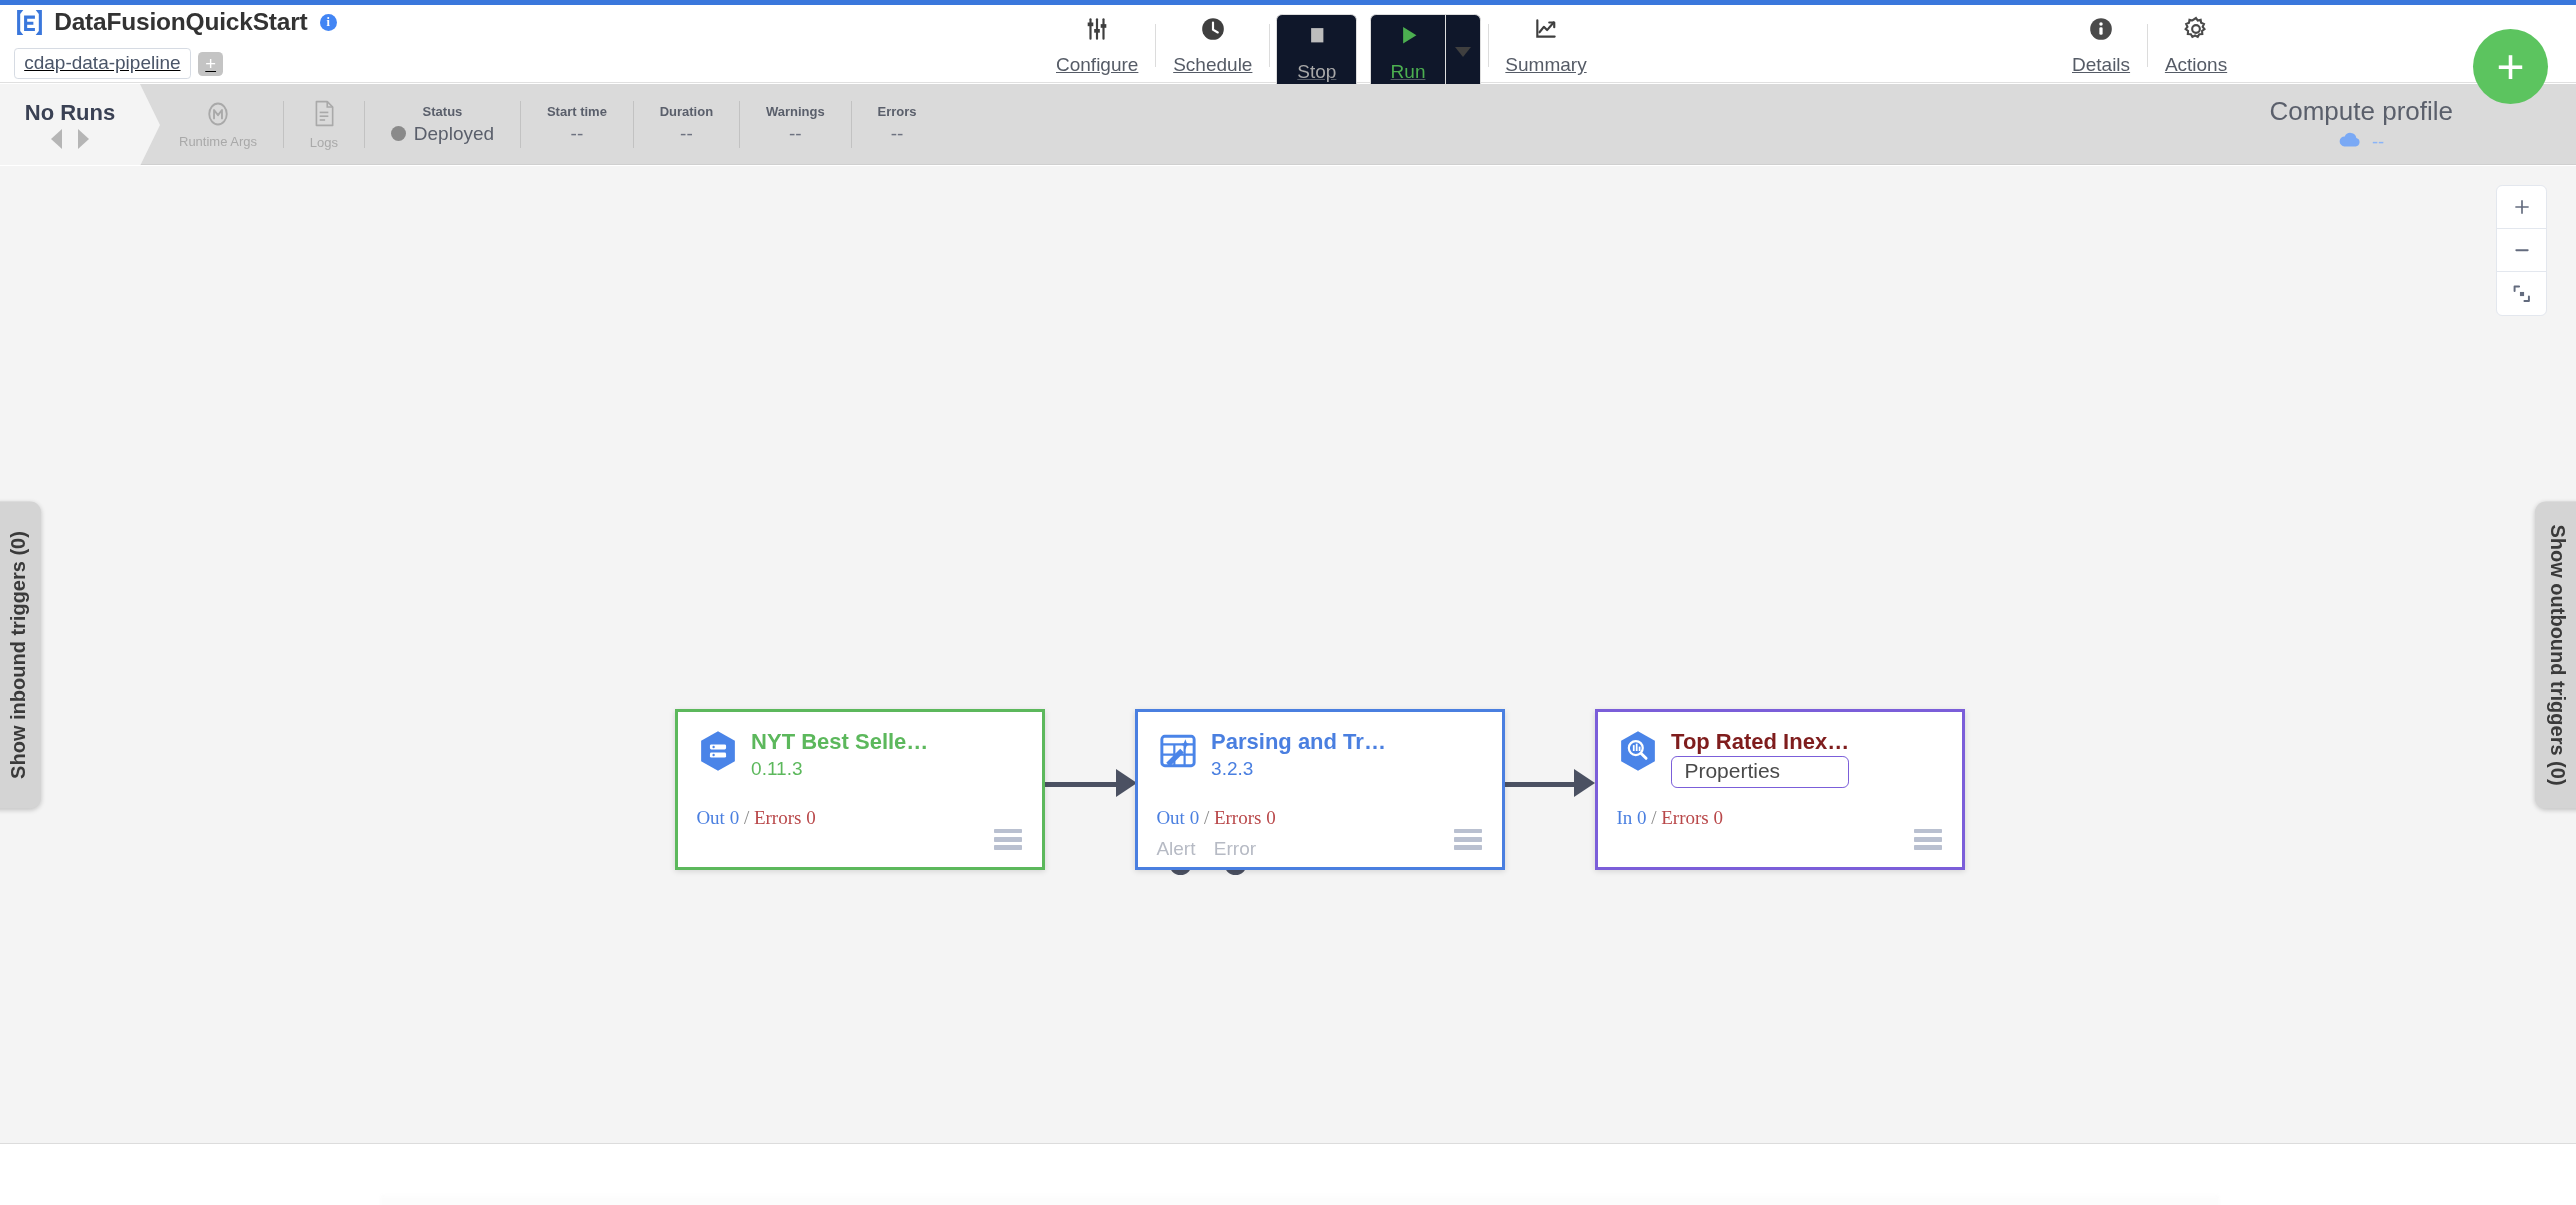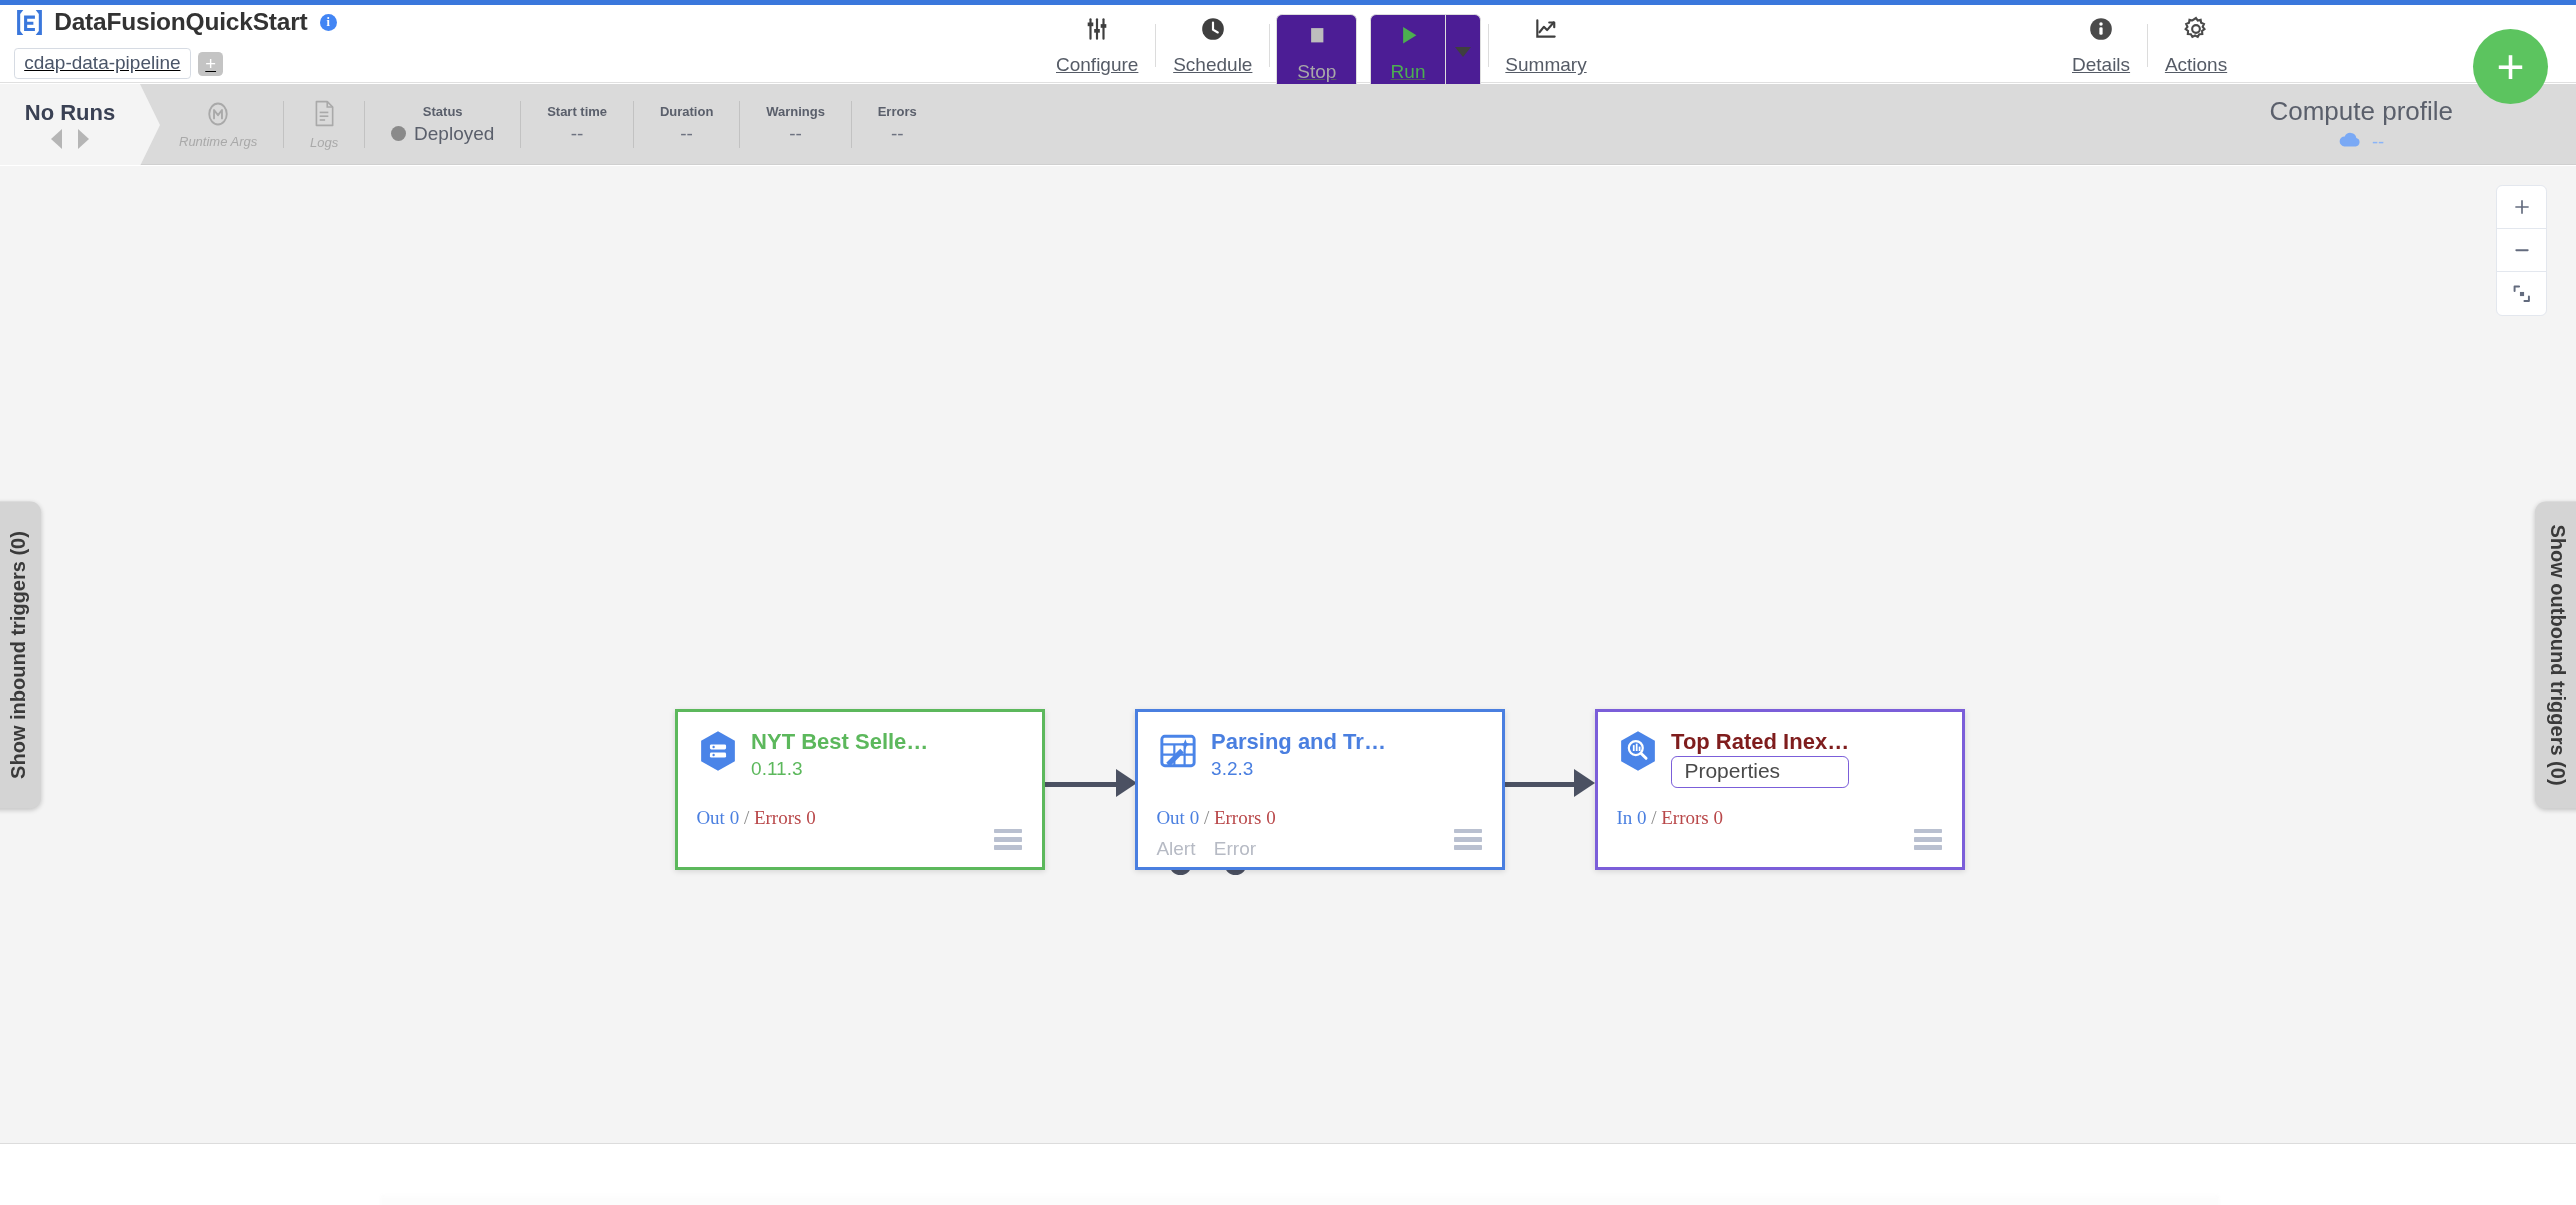--- a/index.html
+++ b/index.html
@@ -69,21 +69,21 @@
     justify-content: center; gap: 11px;
     padding: 0 17px; min-width: 54px;
     color: #555b66; font-size: 19px; text-decoration: underline;
   }
   .tb-item .ic { height: 29px; display:flex; align-items:center; }
   .tb-sep { width: 0.8px; background: #dcdcdc; margin: 15.3px 0; }
 
   .tb-box {
     border: 0.8px solid #dddddd; border-radius: 6.1px;
     display:flex; align-items:stretch; height: 76px; margin: 5.4px 6.1px;
-    background: #4c1d95;
+    background: #0f172a;
   }
   .tb-box .tb-item { padding: 0 20px; }
   .stop-label { color: #a8a8a8; }
   .run-label  { color: #4caf50; }
   .run-caret-col {
     display:flex; align-items:center; justify-content:center;
     width: 35px; border-left: 0.8px solid #dddddd;
   }
   .caret-down {
     width:0;height:0;border-left:8.4px solid transparent;
@@ -121,21 +121,21 @@
 
   .run-items {
     position:absolute; left:153px; top:0; height:81px;
     display:flex; align-items:stretch;
   }
   .run-cell {
     display:flex; flex-direction:column; align-items:center; justify-content:center;
     padding: 0 26px; gap: 3.1px; min-width: 46px;
   }
   .run-cell .rlabel { font-size:13px; font-weight:bold; color:#5a5f6b; }
-  .run-cell .rlabel.muted { font-weight:normal; color:#a9a9a9;font-style:italic; }
+  .run-cell .rlabel.muted { font-weight:normal; color:#a9a9a9; }
   .run-cell .rvalue { font-size:19px; color:#5a5f6b; display:flex; align-items:center; gap:7.7px; }
   .run-cell .rvalue.dash { color:#6d7280; letter-spacing:0px; }
   .vsep { width:0.8px; background:#c2c2c2; margin: 17px 0; }
   .status-dot { width:15.3px;height:15.3px;border-radius:50%;background:#8a8a8a; display:inline-block;}
 
   .compute-profile {
     position:absolute; right:123px; top:0; height:81px;
     display:flex; flex-direction:column; align-items:center; justify-content:center; gap:3.1px;
   }
   .compute-profile .cp-title { font-size:26px; font-weight:normal; color:#5a5f6b; }

